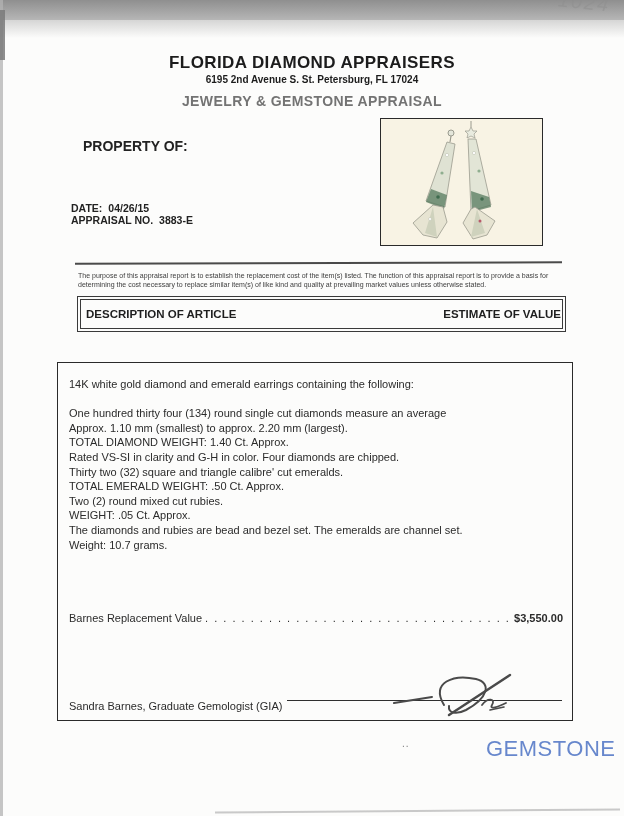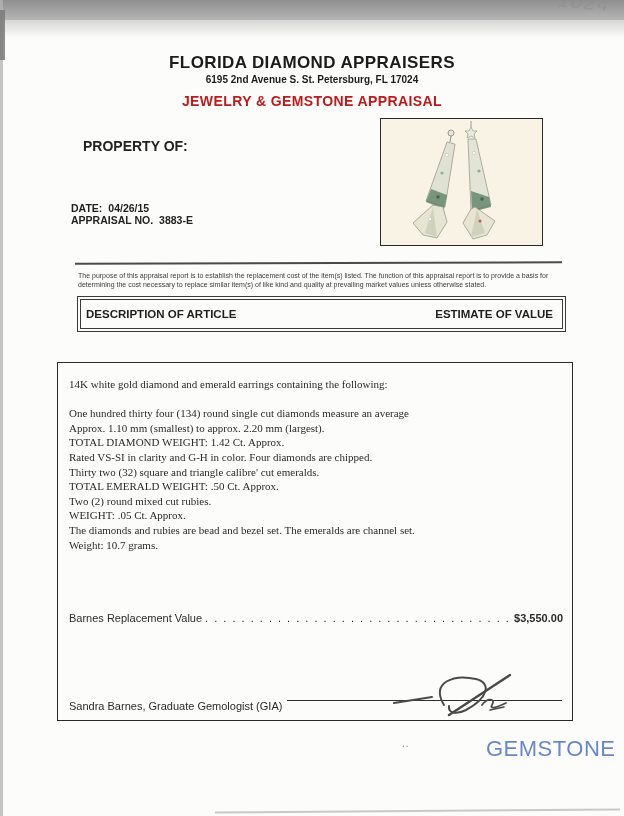--- a/index.html
+++ b/index.html
@@ -38,21 +38,21 @@
     position: absolute; top: -9px; right: 14px;
     font-size: 20px; font-style: italic; color: #8f8f8f; opacity: .55;
     transform: rotate(6deg); letter-spacing: 2px;
   }
   
   .company { position: absolute; top: 53px; left: 0; width: 100%; text-align: center;
     font-size: 17px; font-weight: bold; letter-spacing: .4px; color: #1c1c1c; }
   .address { position: absolute; top: 74px; left: 0; width: 100%; text-align: center;
     font-size: 10px; font-weight: bold; color: #1c1c1c; }
   .doc-title { position: absolute; top: 93px; left: 0; width: 100%; text-align: center;
-    font-size: 14px; font-weight: bold; letter-spacing: .4px; color: #b91c1c; }
+    font-size: 14px; font-weight: bold; letter-spacing: .4px; color: #737373; }
   
   .property-of { position: absolute; top: 138px; left: 83px;
     font-size: 14px; font-weight: bold; }
   .meta-block { position: absolute; top: 202px; left: 71px;
     font-size: 10.5px; font-weight: bold; line-height: 12px; }
   .meta-block .row span { margin-right: 6px; }
   
   .photo-box {
     position: absolute; top: 118px; left: 380px; width: 163px; height: 128px;
     background: #f8f3e4; border: 1.5px solid #2a2a2a;
@@ -65,29 +65,29 @@
     font-size: 7px; line-height: 9px; color: #3d3d3d;
   }
   
   .colhead-outer {
     position: absolute; top: 296px; left: 77px; width: 489px; height: 36px;
     border: 1.5px solid #3a3a3a; padding: 2px;
   }
   .colhead-inner {
     width: 100%; height: 100%; border: 1px solid #3a3a3a;
     display: flex; align-items: center; justify-content: space-between;
-    padding: 0 9px 0 5px;
+    padding: 0 1px 0 5px;
   }
   .colhead-inner .col-label { font-size: 11.5px; font-weight: bold; color: #1e1e1e; }
   
   .main-box {
     position: absolute; top: 362px; left: 57px; width: 516px; height: 359px;
     border: 1.5px solid #2a2a2a;
   }
-  .body-lines { padding: 14px 10px 0 11px; font-size: 11px; line-height: 14.6px; color: #2b2b2b; font-family: Liberation Serif, serif; }
+  .body-lines { padding: 14px 10px 0 11px; font-size: 11px; line-height: 14.6px; color: #2b2b2b; }
   .body-line.after-gap { margin-top: 14.6px; }
   .retail-row {
     position: absolute; top: 249px; left: 11px; right: 9px;
     display: flex; align-items: baseline; font-size: 11px; color: #2b2b2b;
   }
   .retail-label { white-space: nowrap; }
   .leader-dots { flex: 1; overflow: hidden; white-space: nowrap; margin: 0 3px; letter-spacing: 1.5px; }
   .retail-amount { white-space: nowrap; font-weight: bold; }
   .sig-row {
     position: absolute; left: 11px; right: 10px; bottom: 7px;
@@ -165,21 +165,21 @@
       <span class="col-label">DESCRIPTION OF ARTICLE</span>
       <span class="col-label">ESTIMATE OF VALUE</span>
     </div>
   </div>
 
   <div class="main-box">
     <div class="body-lines">
       <div class="body-line">14K white gold diamond and emerald earrings containing the following:</div>
       <div class="body-line after-gap">One hundred thirty four (134) round single cut diamonds measure an average</div>
       <div class="body-line">Approx. 1.10 mm (smallest) to approx. 2.20 mm (largest).</div>
-      <div class="body-line">TOTAL DIAMOND WEIGHT: 1.42 Ct. Approx.</div>
+      <div class="body-line">TOTAL DIAMOND WEIGHT: 1.40 Ct. Approx.</div>
       <div class="body-line">Rated VS-SI in clarity and G-H in color.  Four diamonds are chipped.</div>
       <div class="body-line">Thirty two (32) square and triangle calibre' cut emeralds.</div>
       <div class="body-line">TOTAL EMERALD WEIGHT: .50 Ct. Approx.</div>
       <div class="body-line">Two (2) round mixed cut rubies.</div>
       <div class="body-line">WEIGHT: .05 Ct. Approx.</div>
       <div class="body-line">The diamonds and rubies are bead and bezel set.  The emeralds are channel set.</div>
       <div class="body-line">Weight: 10.7 grams.</div>
     </div>
 
     <div class="retail-row">

